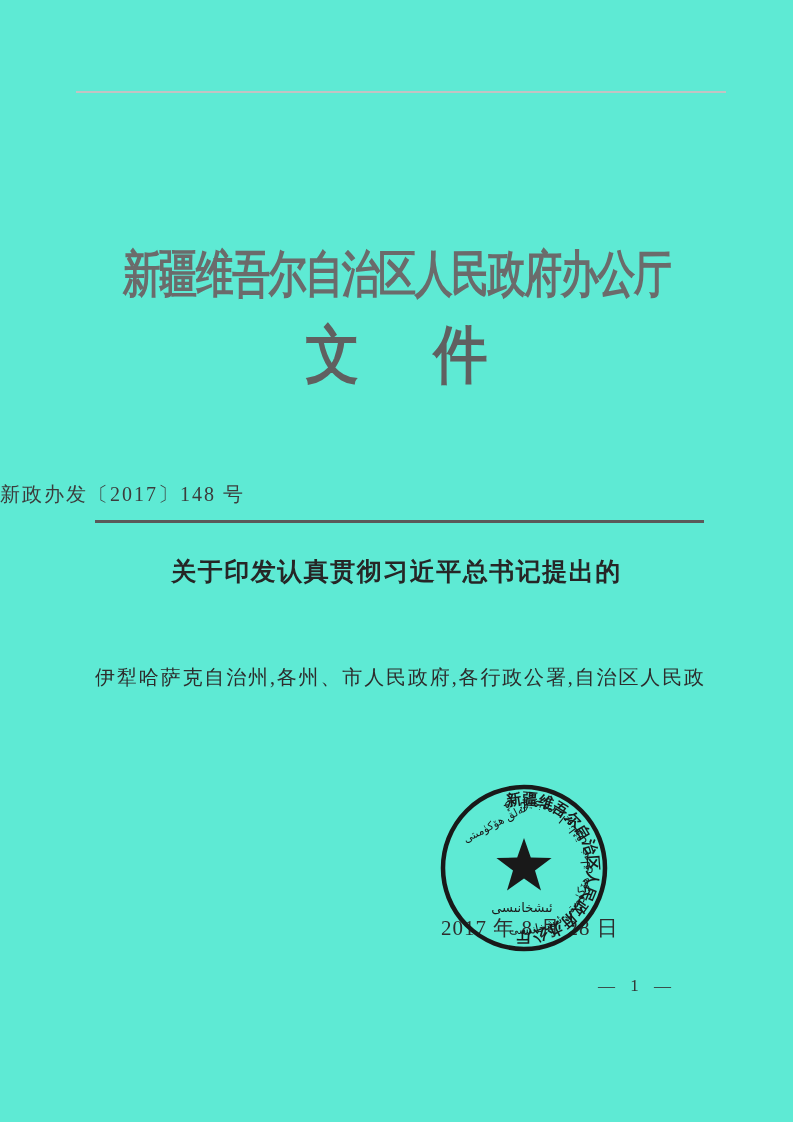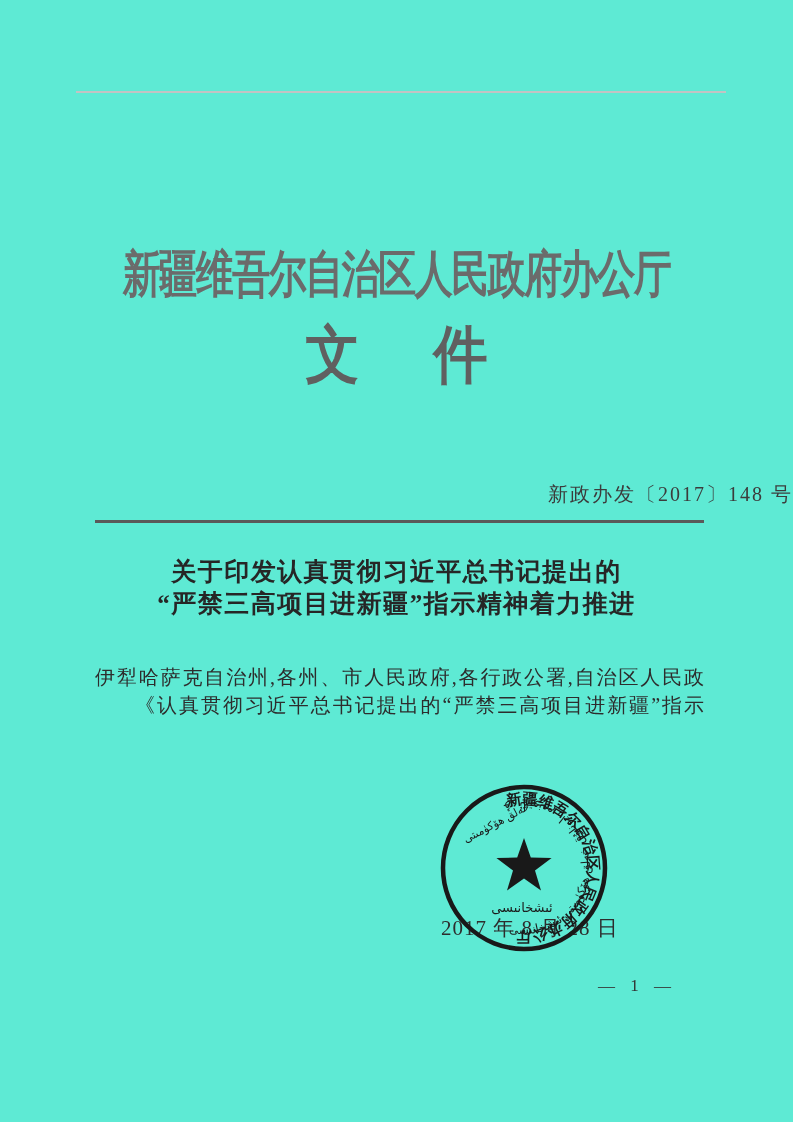--- a/index.html
+++ b/index.html
@@ -12,21 +12,21 @@
     position:absolute;left:0;top:249px;width:100%;text-align:center;
     font-size:38px;font-weight:bold;letter-spacing:-1.5px;color:#6b6b6b;
     line-height:1;transform:scaleY(1.32);transform-origin:top center;white-space:nowrap;
   }
   .doc-type{
     position:absolute;left:0;top:324px;width:100%;display:flex;justify-content:center;gap:74px;
     font-size:54px;font-weight:bold;color:#606060;line-height:1;
     transform:scaleY(1.16);transform-origin:top center;
   }
   .doc-number{
-    position:absolute;left:0;top:481px;width:100%;text-align:right;
+    position:absolute;left:0;top:481px;width:100%;text-align:left;
     font-size:20px;color:#3c3c3c;letter-spacing:2px;
   }
   .header-rule{position:absolute;left:95px;top:520px;width:609px;height:3px;background:#5a5a5a;}
   .doc-title{
     position:absolute;left:0;top:556px;width:100%;text-align:center;
     font-size:25px;font-weight:bold;color:#262626;line-height:32px;letter-spacing:1.5px;
   }
   .body-text{
     position:absolute;left:95px;top:663px;width:609px;
     font-size:20px;color:#2d2d2d;line-height:28.3px;
@@ -57,26 +57,24 @@
     <span>文</span>
     <span>件</span>
   </div>
 
   <div class="doc-number">新政办发〔2017〕148 号</div>
 
   <div class="header-rule"></div>
 
   <div class="doc-title">
     <div>关于印发认真贯彻习近平总书记提出的</div>
-    <div>“严禁三高项目进新疆”指示精神着力推进</div>
   </div>
 
   <div class="body-text">
     <div class="body-line stretch">伊犁哈萨克自治州,各州、市人民政府,各行政公署,自治区人民政</div>
-    <div class="body-line stretch indent">《认真贯彻习近平总书记提出的“严禁三高项目进新疆”指示</div>
   </div>
 
   <div class="issue-date">2017 年 8 月 28 日</div>
 
   <svg class="seal" width="240" height="200" viewBox="410 768 240 200">
     <defs>
       <path id="arc-cn" d="M 507.4 806.2 A 64 64 0 1 1 502 928" fill="none"></path>
       <path id="arc-ug" d="M 506.9 931.8 A 66 66 0 1 0 503.6 805.2" fill="none"></path>
     </defs>
     <circle cx="524" cy="868" r="81" fill="none" stroke="#191919" stroke-width="4.5"></circle>

